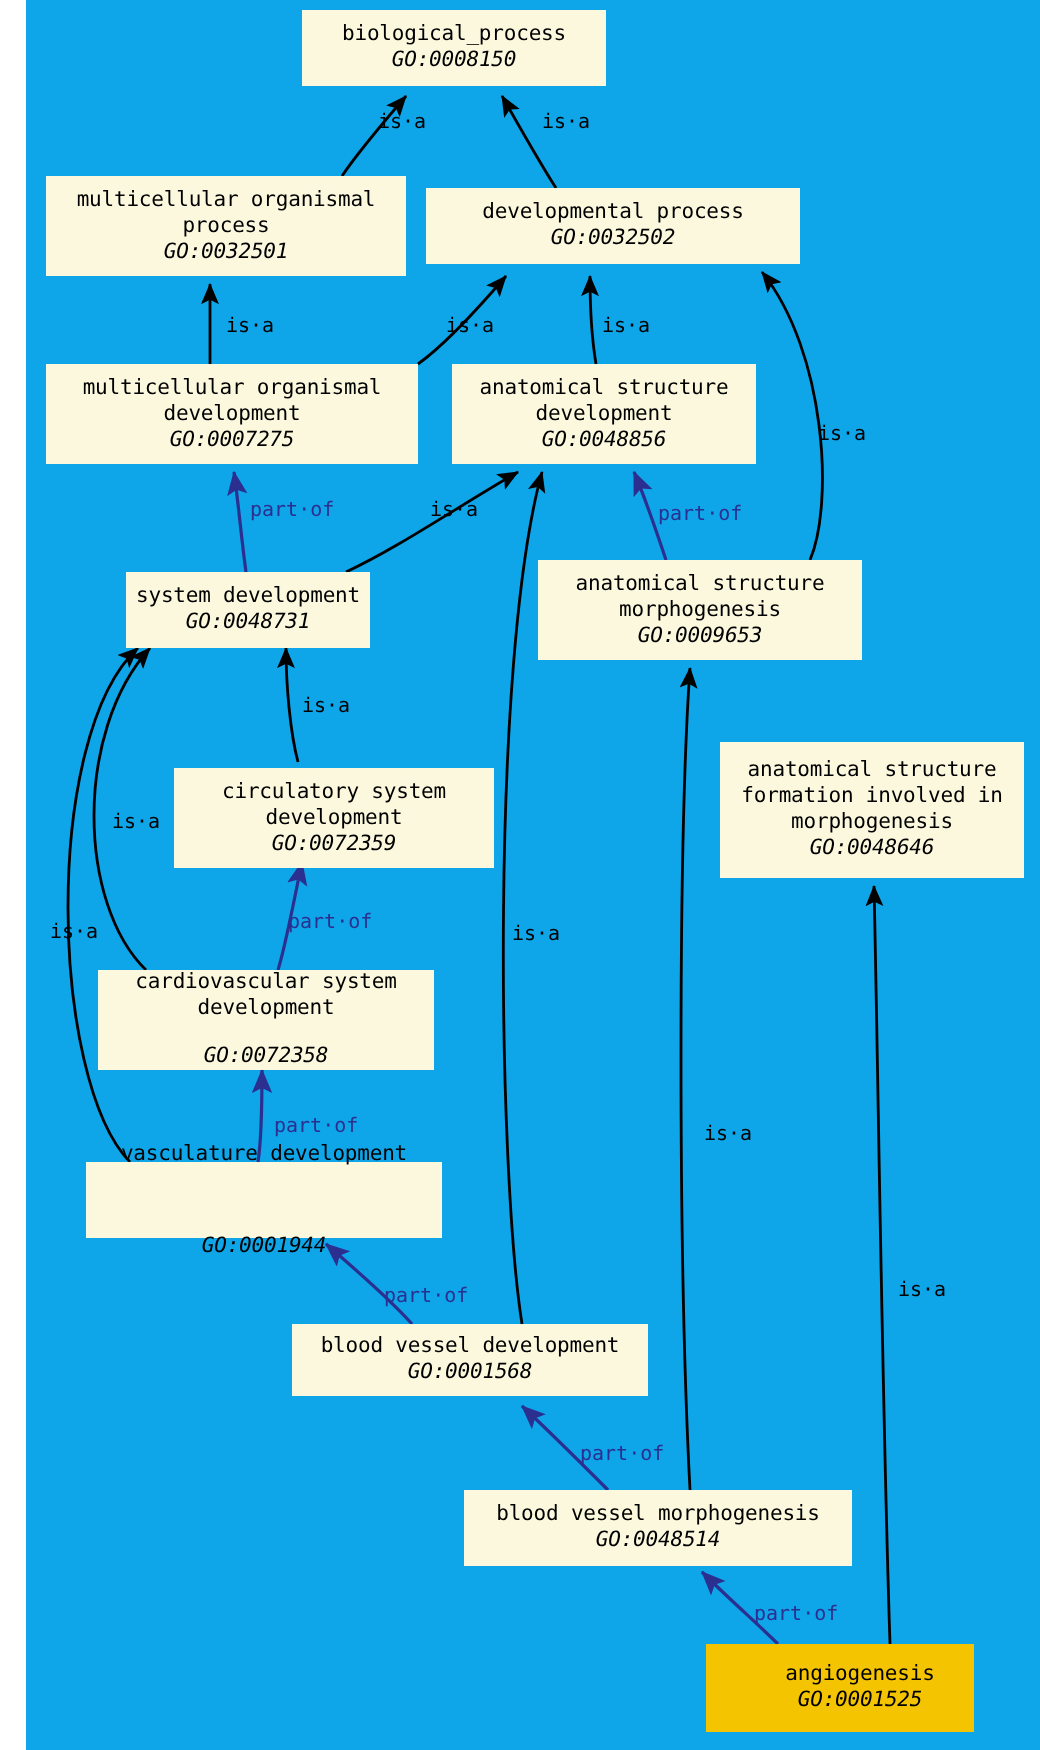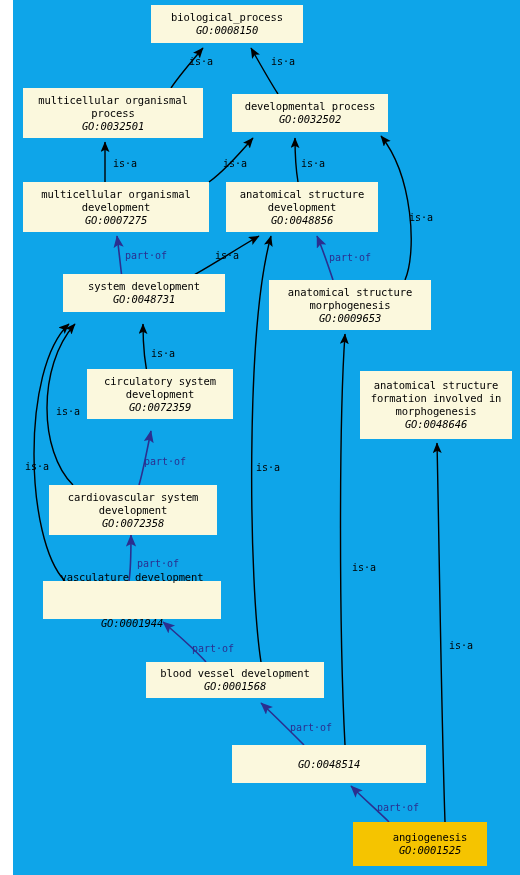--- a/index.html
+++ b/index.html
@@ -115,68 +115,69 @@
   <div id="node-layer">
       <div class="node-box" style="left: 138px; top: 5px; width: 152px; height: 38px;">
         <div class="node-name">biological_process</div>
         <div class="node-id">GO:0008150</div>
       </div>
       <div class="node-box" style="left: 10px; top: 88px; width: 180px; height: 50px;">
         <div class="node-name">multicellular organismal
 process</div>
         <div class="node-id">GO:0032501</div>
       </div>
-      <div class="node-box" style="left: 219px; top: 94px; width: 156px; height: 38px;">
+      <div class="node-box" style="left: 200px; top: 94px; width: 187px; height: 38px;">
         <div class="node-name">developmental process</div>
         <div class="node-id">GO:0032502</div>
       </div>
       <div class="node-box" style="left: 10px; top: 182px; width: 186px; height: 50px;">
         <div class="node-name">multicellular organismal
 development</div>
         <div class="node-id">GO:0007275</div>
       </div>
       <div class="node-box" style="left: 213px; top: 182px; width: 152px; height: 50px;">
         <div class="node-name">anatomical structure
 development</div>
         <div class="node-id">GO:0048856</div>
       </div>
-      <div class="node-box" style="left: 50px; top: 274px; width: 162px; height: 38px;">
+      <div class="node-box" style="left: 50px; top: 286px; width: 122px; height: 38px;">
         <div class="node-name">system development</div>
         <div class="node-id">GO:0048731</div>
       </div>
       <div class="node-box" style="left: 256px; top: 280px; width: 162px; height: 50px;">
         <div class="node-name">anatomical structure
 morphogenesis</div>
         <div class="node-id">GO:0009653</div>
       </div>
-      <div class="node-box" style="left: 74px; top: 369px; width: 146px; height: 50px;">
+      <div class="node-box" style="left: 74px; top: 384px; width: 160px; height: 50px;">
         <div class="node-name">circulatory system
 development</div>
         <div class="node-id">GO:0072359</div>
       </div>
       <div class="node-box" style="left: 347px; top: 371px; width: 152px; height: 68px;">
         <div class="node-name">anatomical structure
 formation involved in
 morphogenesis</div>
         <div class="node-id">GO:0048646</div>
       </div>
-      <div class="node-box" style="left: 36px; top: 485px; width: 168px; height: 50px;">
+      <div class="node-box" style="left: 36px; top: 485px; width: 168px; height: 50px; justify-content: space-between;">
         <div class="node-name">cardiovascular system
 development</div>
         <div class="node-id">GO:0072358</div>
       </div>
       <div class="node-box" style="left: 30px; top: 581px; width: 178px; height: 38px; gap: 33px;">
         <div class="node-name">vasculature development</div>
         <div class="node-id">GO:0001944</div>
       </div>
       <div class="node-box" style="left: 133px; top: 662px; width: 178px; height: 36px;">
         <div class="node-name">blood vessel development</div>
         <div class="node-id">GO:0001568</div>
       </div>
       <div class="node-box" style="left: 219px; top: 745px; width: 194px; height: 38px;">
+        <div class="node-name">blood vessel morphogenesis</div>
         <div class="node-id">GO:0048514</div>
       </div>
       <div class="node-box highlight" style="left: 340px; top: 822px; width: 134px; height: 44px;">
         <div class="node-name">angiogenesis</div>
         <div class="node-id">GO:0001525</div>
       </div>
     </div>
   <div id="label-layer">
       <div class="edge-label" style="left: 176px; top: 56px;">is·a</div>
       <div class="edge-label" style="left: 258px; top: 56px;">is·a</div>

